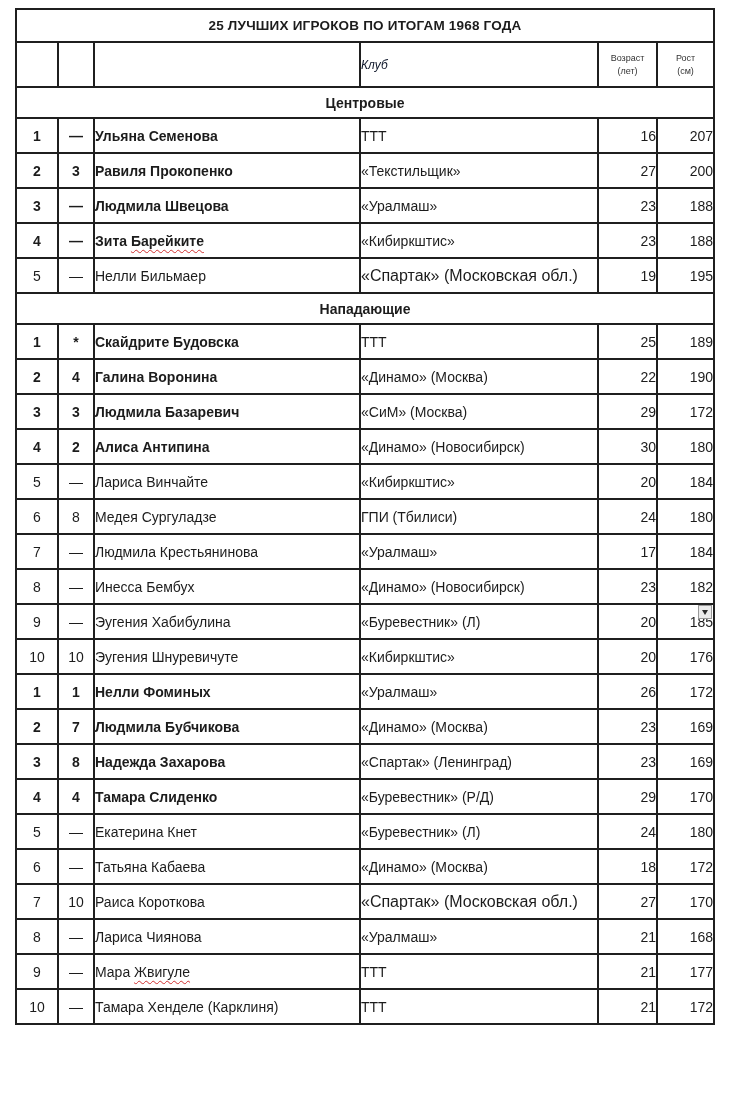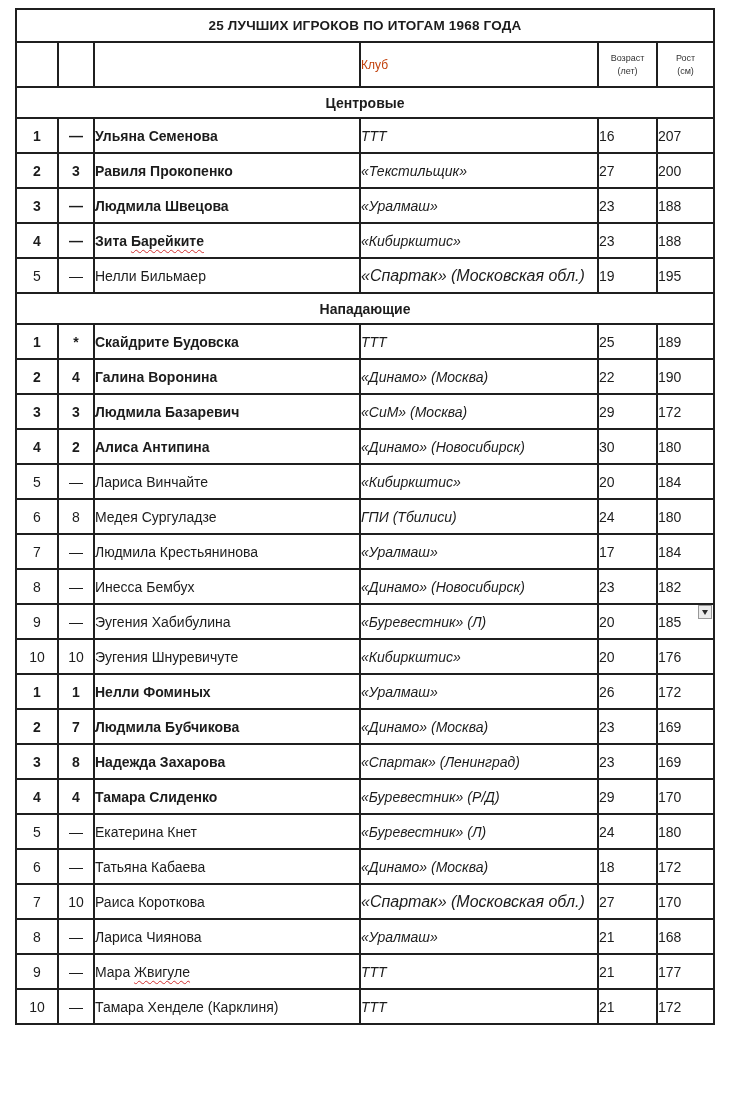--- a/index.html
+++ b/index.html
@@ -8,32 +8,32 @@
   .canvas{position:relative;width:730px;height:1095px;background:#fff;overflow:hidden;}
   table.players{position:absolute;left:15px;top:8px;width:698px;border-collapse:collapse;
                 table-layout:fixed;}
   table.players td{border:2px solid #1f1f1f;overflow:hidden;padding:0;vertical-align:middle;
                    background:#fff;}
   
   tr.title-row td{height:31px;text-align:center;font-weight:bold;font-size:13.5px;
                   letter-spacing:.2px;}
   
   tr.head-row td{height:43px;}
-  td.h-club{font-size:12px;padding-left:10px;color:#c2410c;}
+  td.h-club{font-size:12px;padding-left:10px;color:#0f172a;font-style:italic;}
   td.h-age,td.h-height{font-size:9px;line-height:1.4;text-align:center;white-space:pre-line;
                        color:#333;}
   
   tr.section-row td{height:29px;text-align:center;font-weight:bold;font-size:14px;}
   
   tr.player td{height:33px;font-size:14px;}
   td.c-rank,td.c-prev{text-align:center;}
   td.c-name{padding-left:12px;}
-  td.c-club{padding-left:10px;font-size:13.5px;font-style:italic;}
+  td.c-club{padding-left:10px;font-size:13.5px;}
   td.c-club.small{font-size:16px;}
-  td.c-age,td.c-height{text-align:left;position:relative;margin-top:12px;}
+  td.c-age,td.c-height{text-align:right;position:relative;margin-top:12px;}
   tr.player.bold td.c-rank,
   tr.player.bold td.c-prev,
   tr.player.bold td.c-name{font-weight:bold;}
   
   .squiggle{text-decoration-line:underline;text-decoration-style:wavy;
             text-decoration-color:#d03030;text-decoration-thickness:1px;
             text-underline-offset:3px;}
   
   .dropdown-btn{position:absolute;top:0;right:1px;width:14px;height:14px;
                 background:#ebebeb;border:1px solid #989898;box-sizing:border-box;

